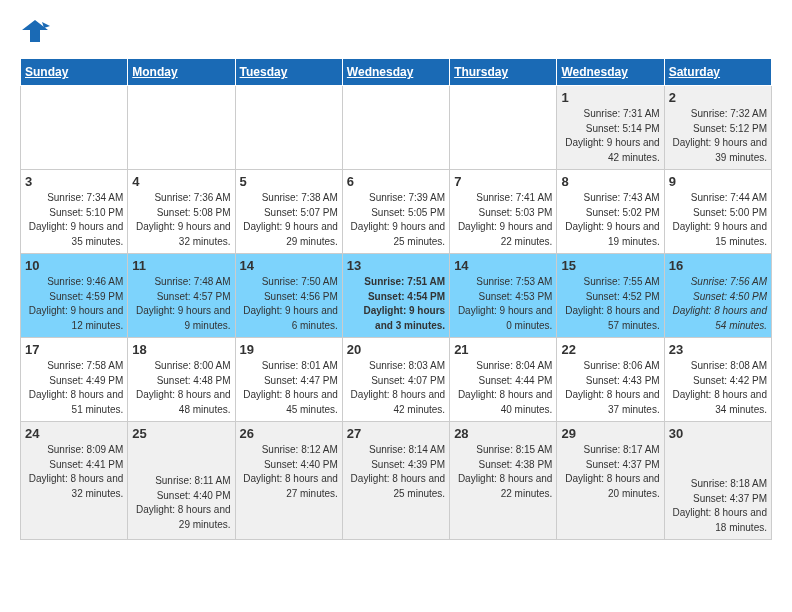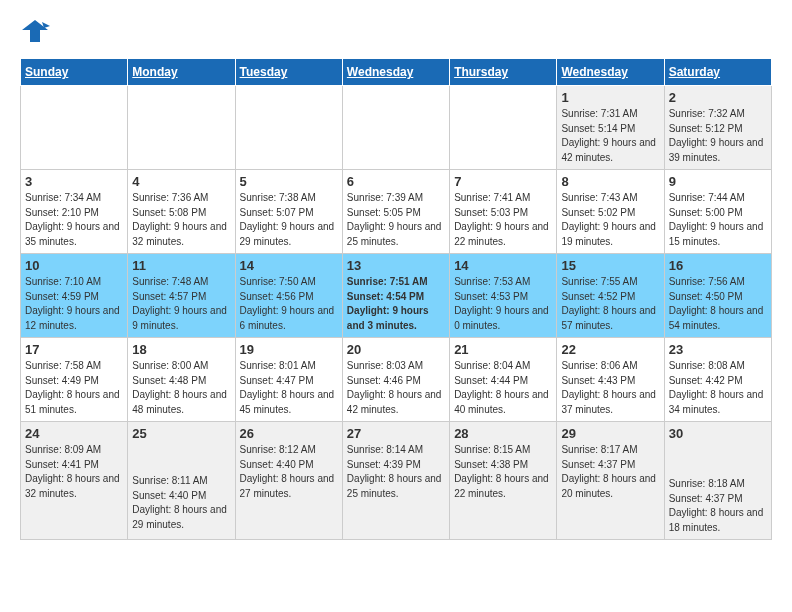--- a/index.html
+++ b/index.html
@@ -12,21 +12,21 @@
     .logo-bird { width: 30px; height: 30px; }
     .title-block { text-align: right; }
     .month-title { font-size: 36px; font-weight: 300; color: #333; }
     .location { font-size: 16px; color: #555; }
     table { width: 100%; border-collapse: collapse; }
     thead tr th { background: #1a6ab5; color: #fff; font-size: 12px; font-weight: bold; padding: 6px 4px; text-align: left; border: 1px solid #fff; text-decoration: underline; }
     tbody tr td { border: 1px solid #ccc; padding: 4px; vertical-align: top; font-size: 10.5px; color: #333; min-height: 80px; width: 14.28%; }
     tbody tr:nth-child(odd) { background: #f5f5f5; }
     tbody tr:nth-child(even) { background: #ffffff; }
     .day-num { font-size: 13px; font-weight: bold; display: block; margin-bottom: 2px; }
-    .day-info { font-size: 10px; line-height: 1.45; color: #333; }
+    .day-info { font-size: 10px; line-height: 1.45; color: #333; text-align: right; }
   </style>
 </head>
 <body>
 
 <div class="container">
   <div class="header">
     <div class="logo">
       <svg class="logo-bird" viewBox="0 0 30 30">
         <polygon points="15,4 28,14 20,14 20,26 10,26 10,14 2,14" fill="#1a6ab5"></polygon>
         <polygon points="22,6 30,10 24,12" fill="#1a6ab5"></polygon>
@@ -71,21 +71,21 @@
             <span class="day-num">2</span>
             <div class="day-info" style="white-space: pre-line;">Sunrise: 7:32 AM
 Sunset: 5:12 PM
 Daylight: 9 hours and 39 minutes.</div>
           </td>
         </tr>
         <tr style="background: rgb(255, 255, 255);">
           <td>
             <span class="day-num">3</span>
             <div class="day-info" style="white-space: pre-line;">Sunrise: 7:34 AM
-Sunset: 2:10 PM
+Sunset: 5:10 PM
 Daylight: 9 hours and 35 minutes.</div>
           </td>
           <td>
             <span class="day-num">4</span>
             <div class="day-info" style="white-space: pre-line;">Sunrise: 7:36 AM
 Sunset: 5:08 PM
 Daylight: 9 hours and 32 minutes.</div>
           </td>
           <td>
             <span class="day-num">5</span>
@@ -114,21 +114,21 @@
           <td>
             <span class="day-num">9</span>
             <div class="day-info" style="white-space: pre-line;">Sunrise: 7:44 AM
 Sunset: 5:00 PM
 Daylight: 9 hours and 15 minutes.</div>
           </td>
         </tr>
         <tr style="background: #7dd3fc;">
           <td>
             <span class="day-num">10</span>
-            <div class="day-info" style="white-space: pre-line;">Sunrise: 7:10 AM
+            <div class="day-info" style="white-space: pre-line;">Sunrise: 9:46 AM
 Sunset: 4:59 PM
 Daylight: 9 hours and 12 minutes.</div>
           </td>
           <td>
             <span class="day-num">11</span>
             <div class="day-info" style="white-space: pre-line;">Sunrise: 7:48 AM
 Sunset: 4:57 PM
 Daylight: 9 hours and 9 minutes.</div>
           </td>
           <td>
@@ -150,21 +150,21 @@
 Daylight: 9 hours and 0 minutes.</div>
           </td>
           <td>
             <span class="day-num">15</span>
             <div class="day-info" style="white-space: pre-line;">Sunrise: 7:55 AM
 Sunset: 4:52 PM
 Daylight: 8 hours and 57 minutes.</div>
           </td>
           <td>
             <span class="day-num">16</span>
-            <div class="day-info" style="white-space: pre-line;">Sunrise: 7:56 AM
+            <div class="day-info" style="white-space: pre-line; font-style: italic;">Sunrise: 7:56 AM
 Sunset: 4:50 PM
 Daylight: 8 hours and 54 minutes.</div>
           </td>
         </tr>
         <tr style="background: rgb(255, 255, 255);">
           <td>
             <span class="day-num">17</span>
             <div class="day-info" style="white-space: pre-line;">Sunrise: 7:58 AM
 Sunset: 4:49 PM
 Daylight: 8 hours and 51 minutes.</div>
@@ -177,21 +177,21 @@
           </td>
           <td>
             <span class="day-num">19</span>
             <div class="day-info" style="white-space: pre-line;">Sunrise: 8:01 AM
 Sunset: 4:47 PM
 Daylight: 8 hours and 45 minutes.</div>
           </td>
           <td>
             <span class="day-num">20</span>
             <div class="day-info" style="white-space: pre-line;">Sunrise: 8:03 AM
-Sunset: 4:46 PM
+Sunset: 4:07 PM
 Daylight: 8 hours and 42 minutes.</div>
           </td>
           <td>
             <span class="day-num">21</span>
             <div class="day-info" style="white-space: pre-line;">Sunrise: 8:04 AM
 Sunset: 4:44 PM
 Daylight: 8 hours and 40 minutes.</div>
           </td>
           <td>
             <span class="day-num">22</span>

